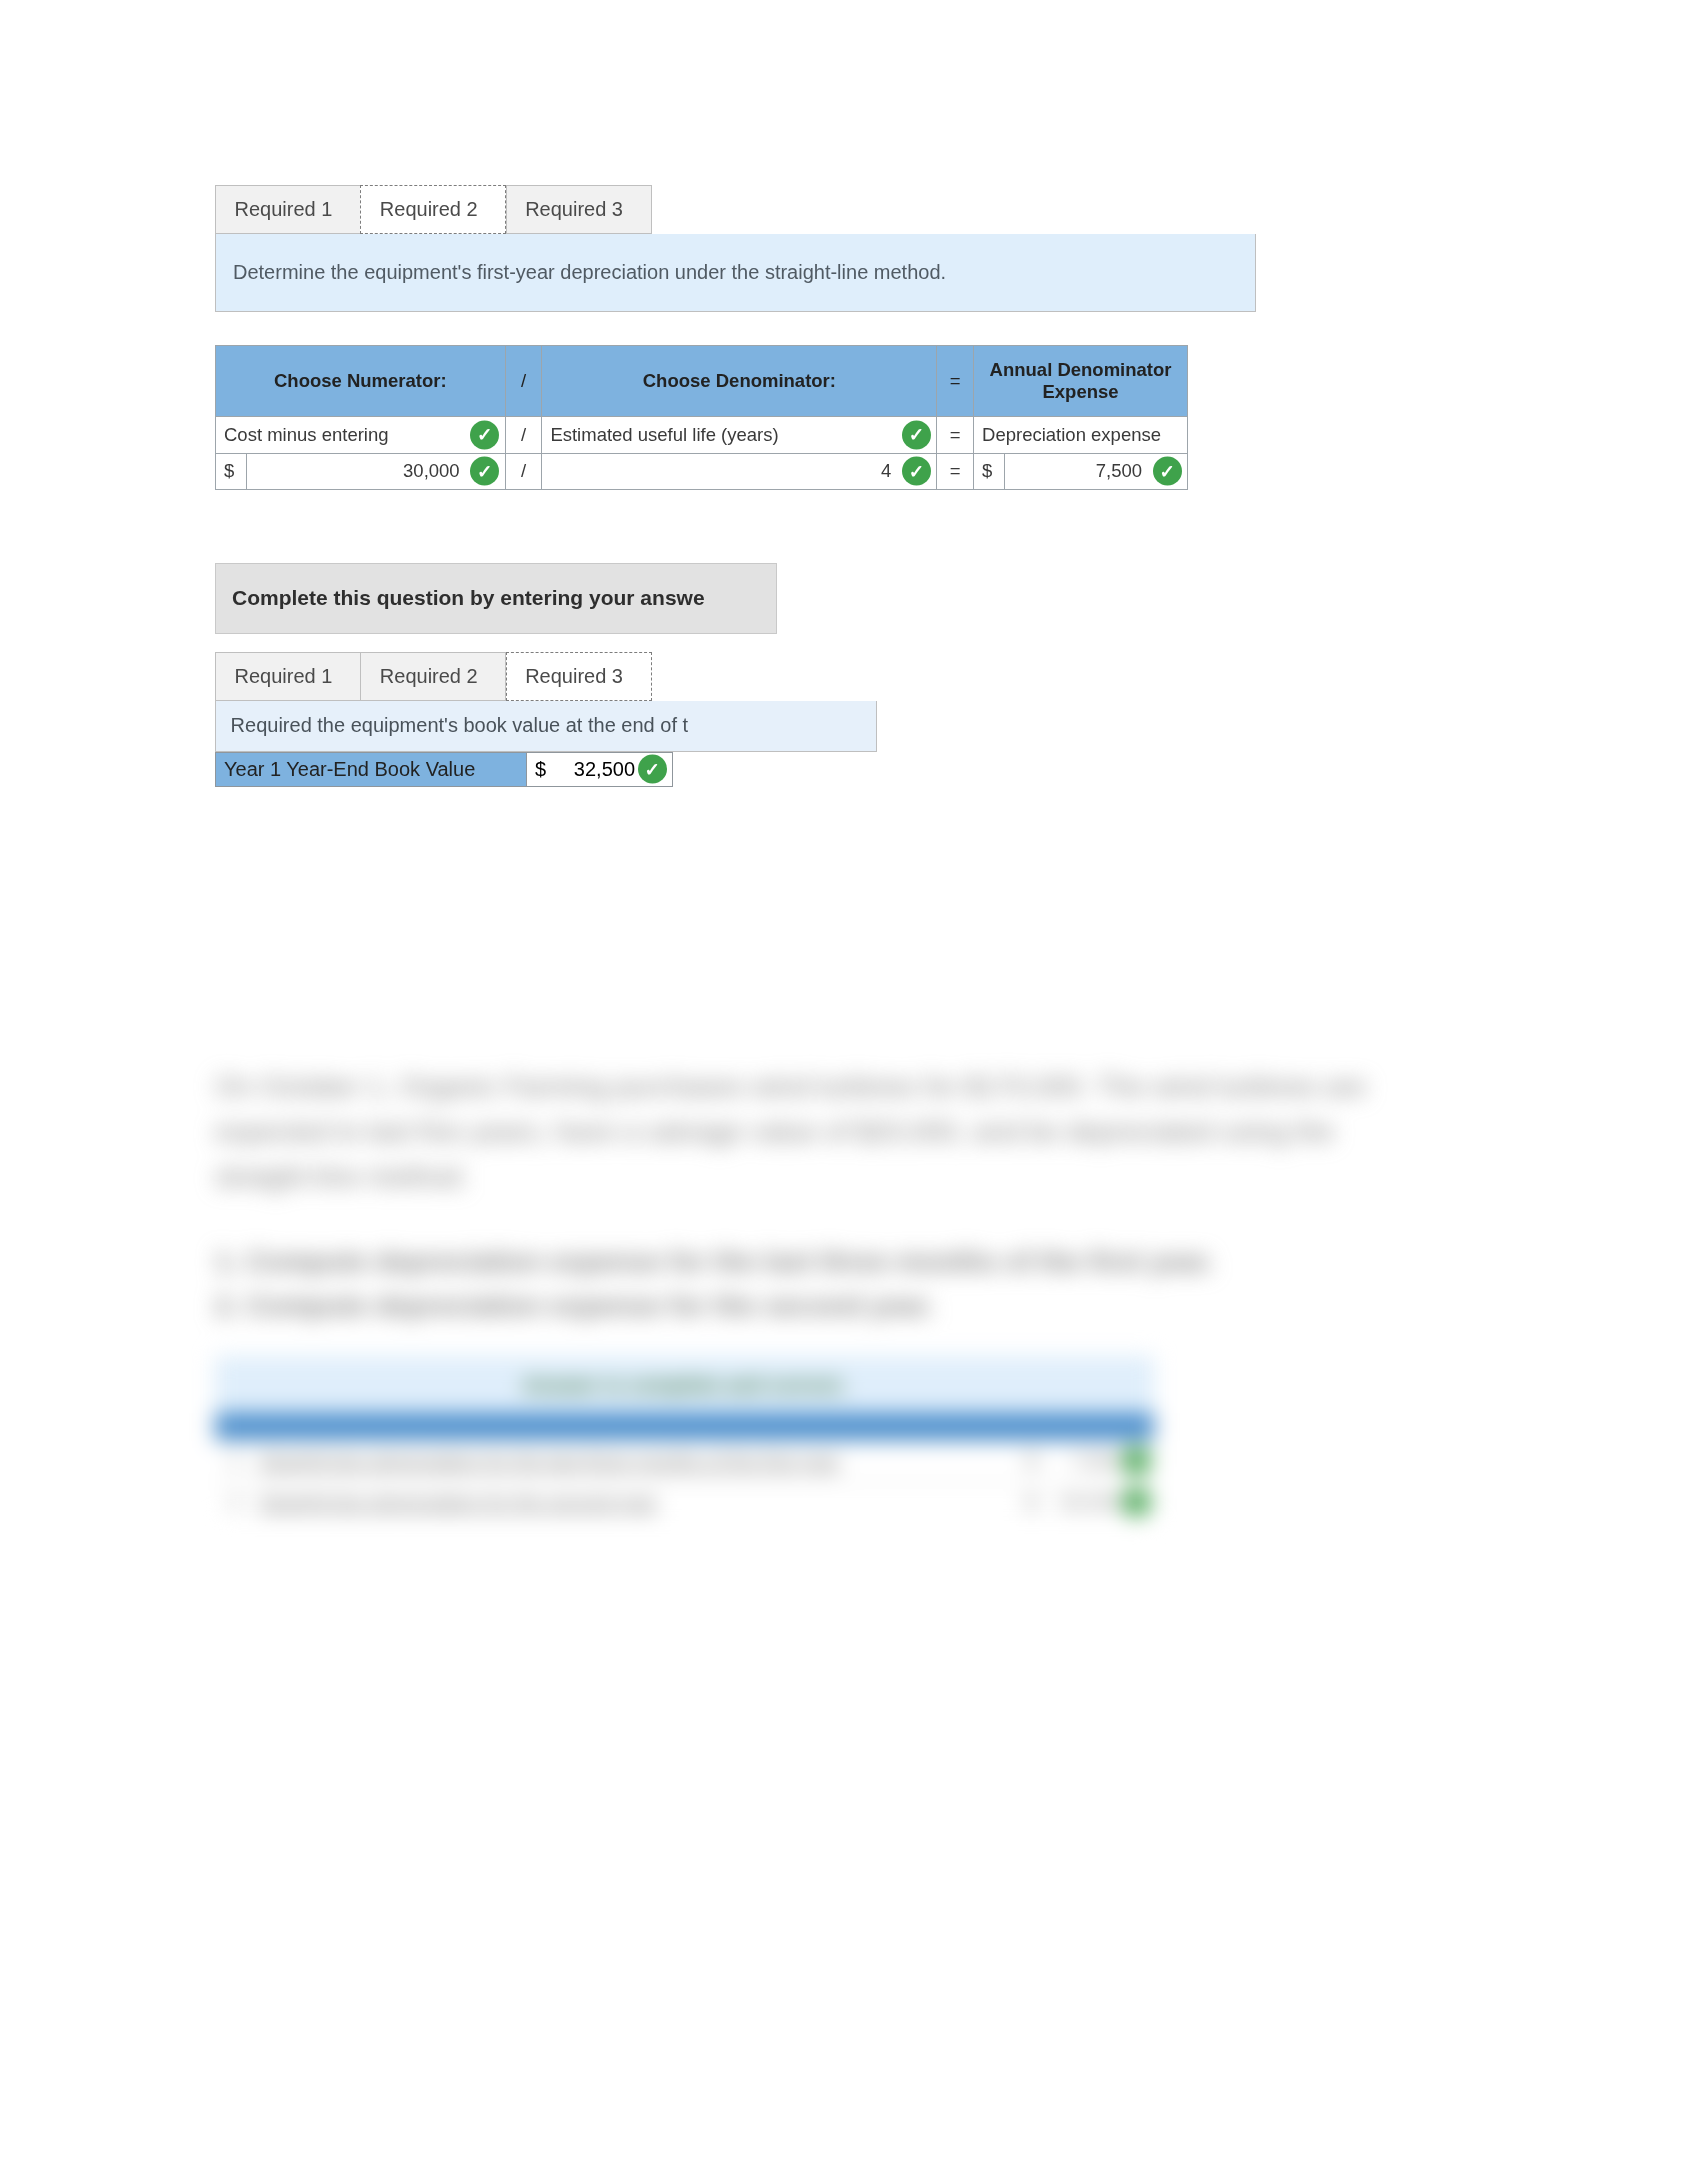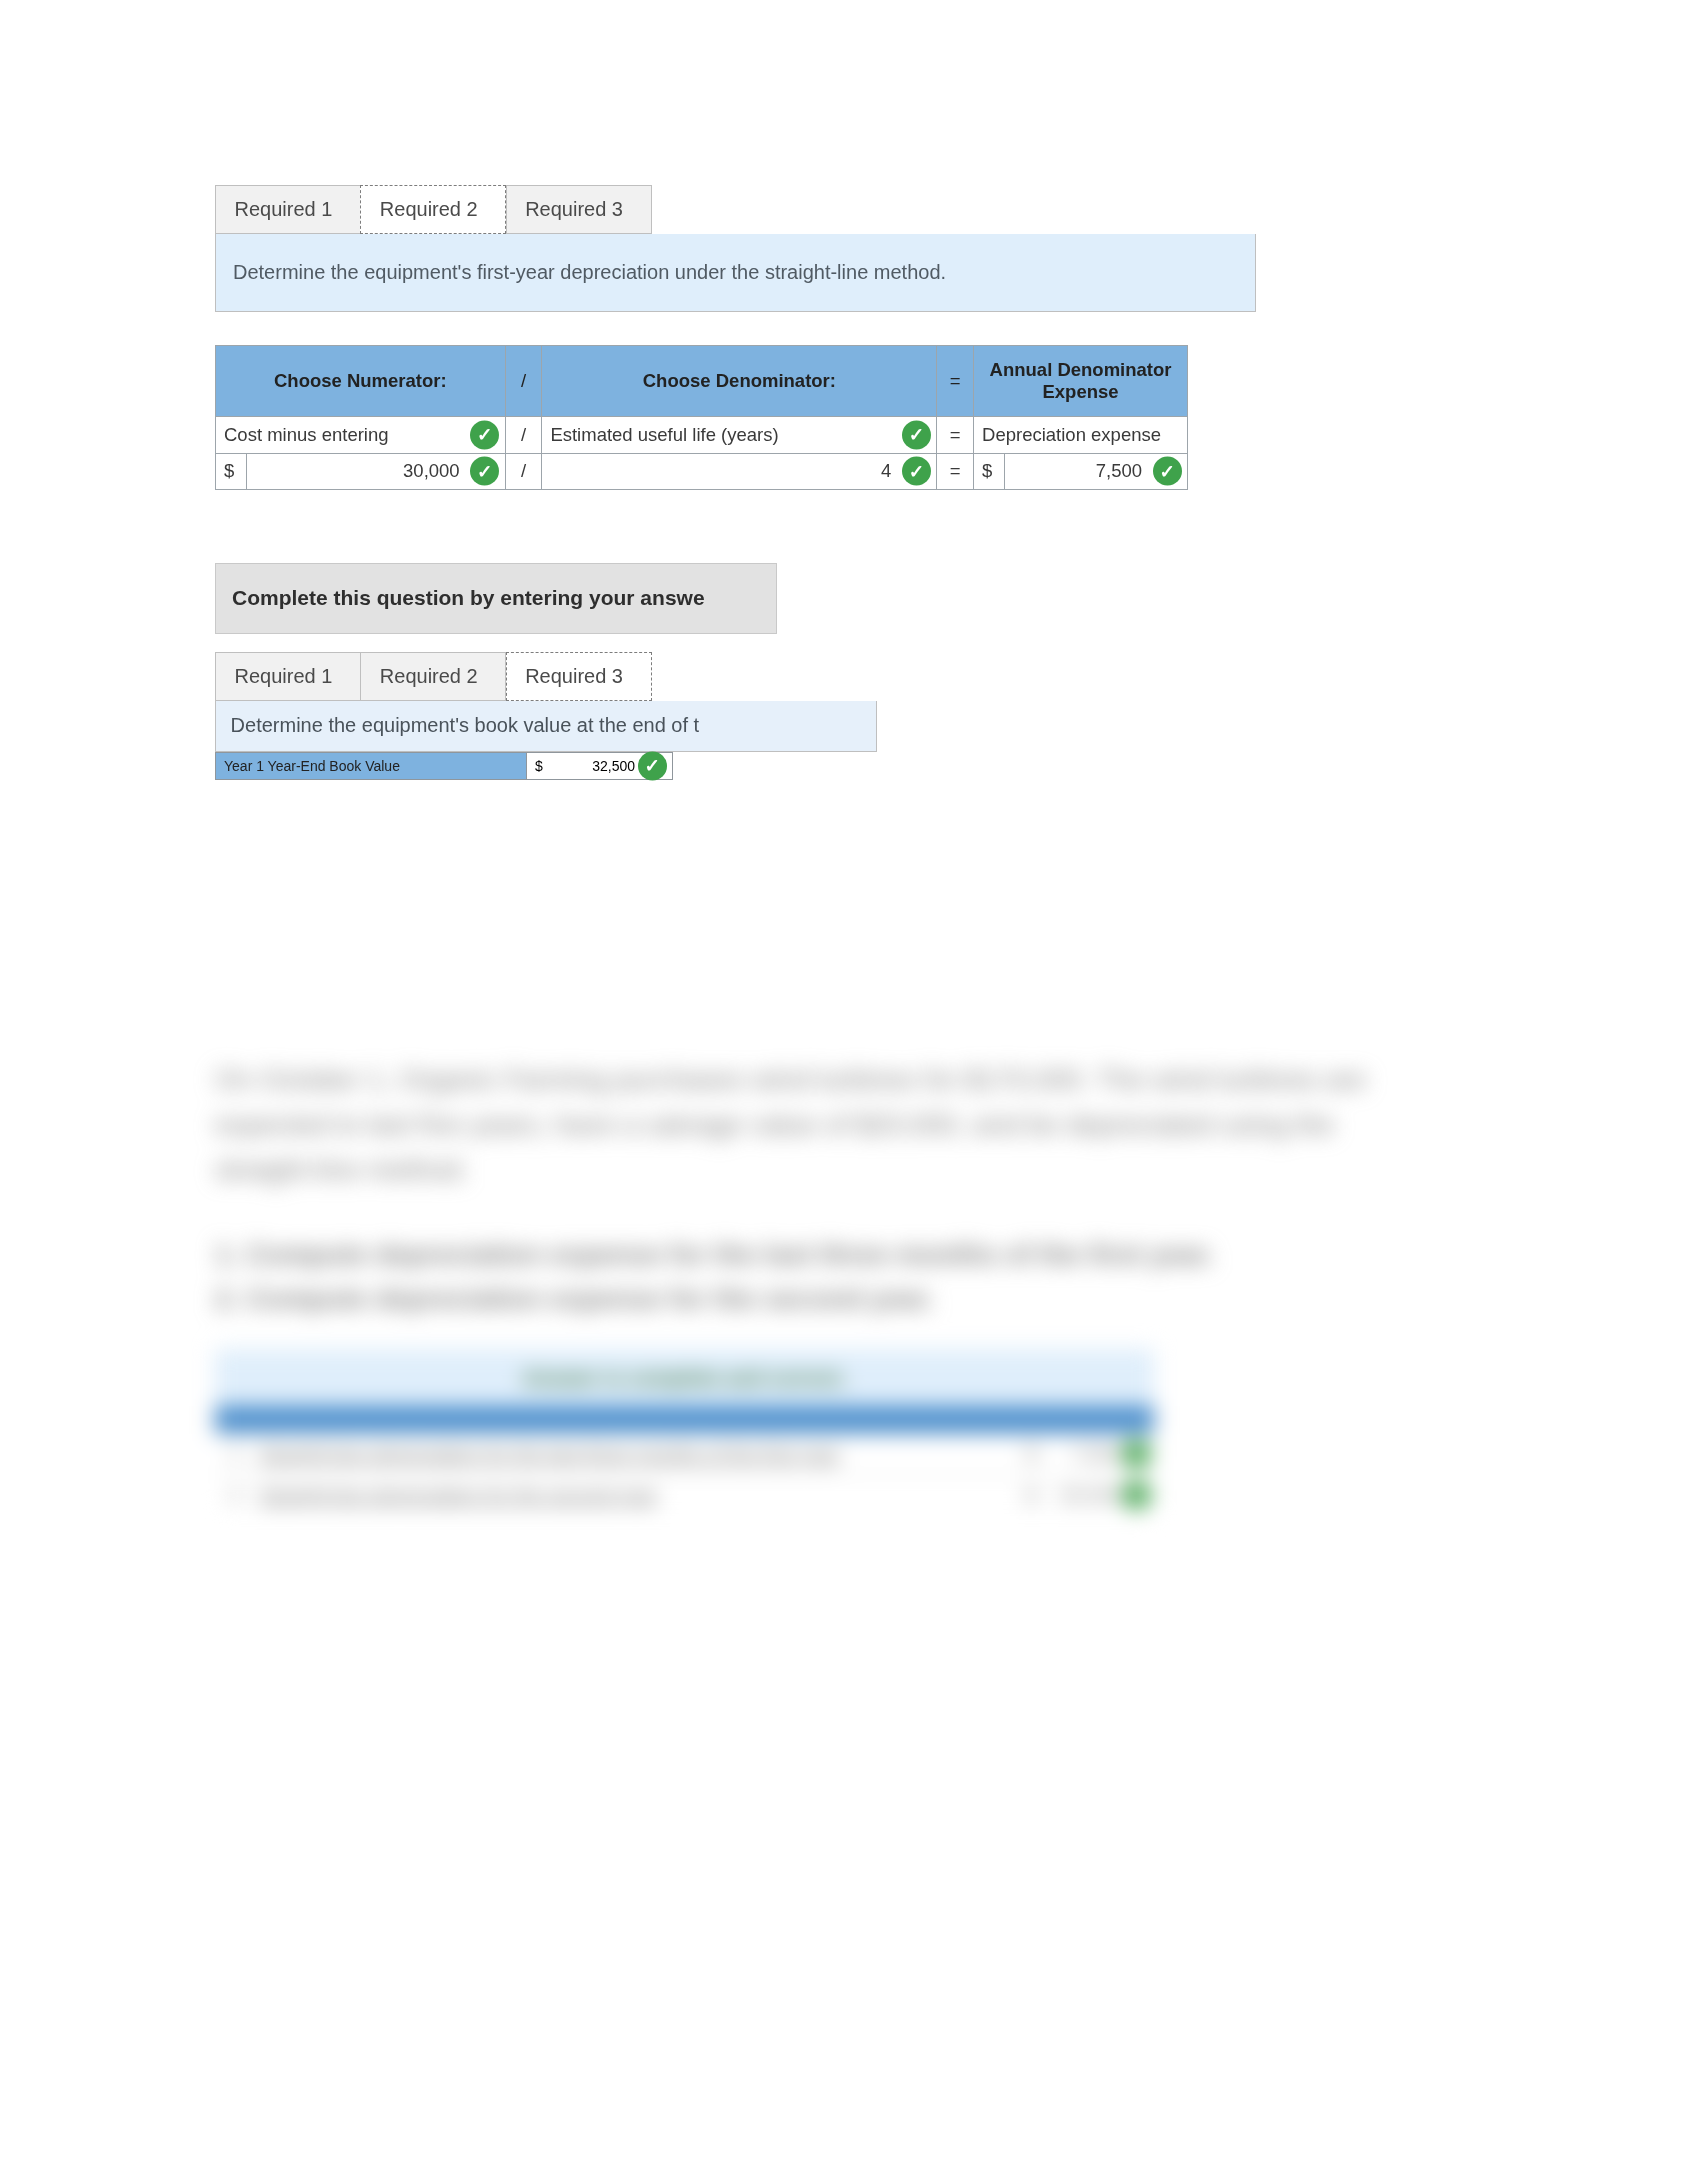--- a/index.html
+++ b/index.html
@@ -110,21 +110,21 @@
     border: 0.7px solid #bfbfbf;
     border-top: none;
     color: #49525a;
     font-size: 20px;
     padding: 13.2px 14.6px;
     width: 662px;
   }
   .bv-table { border-collapse: collapse; margin-top: 0; }
   .bv-table td {
     border: 0.7px solid #8f969c;
-    font-size: 14px;
+    font-size: 20px;
     padding: 5.3px 8px;
   }
   .bv-label { background: #7eb2df; color: #222; width: 311px; }
   .bv-val { background: #ffffff; position: relative; width: 146px; text-align: right; padding-right: 37px !important; }
 
   
   .blur-block {
     margin-top: 278px;
     filter: blur(10.6px);
     color: #808080;
@@ -216,21 +216,21 @@
 
   <div class="sec2">
     <div class="complete-banner">Complete this question by entering your answe</div>
 
     <div class="tabs tabs2">
       <div class="tab">Required 1</div>
       <div class="tab">Required 2</div>
       <div class="tab active">Required 3</div>
     </div>
 
-    <div class="instruction2">Determine the equipment's book value at the end of t</div>
+    <div class="instruction2">Required the equipment's book value at the end of t</div>
 
     <table class="bv-table">
       <tbody>
           <tr>
         <td class="bv-label">Year 1 Year-End Book Value</td>
         <td class="bv-val">
           <span style="float:left">$</span>
           <span>32,500</span>
           <span class="check"></span>
         </td>

